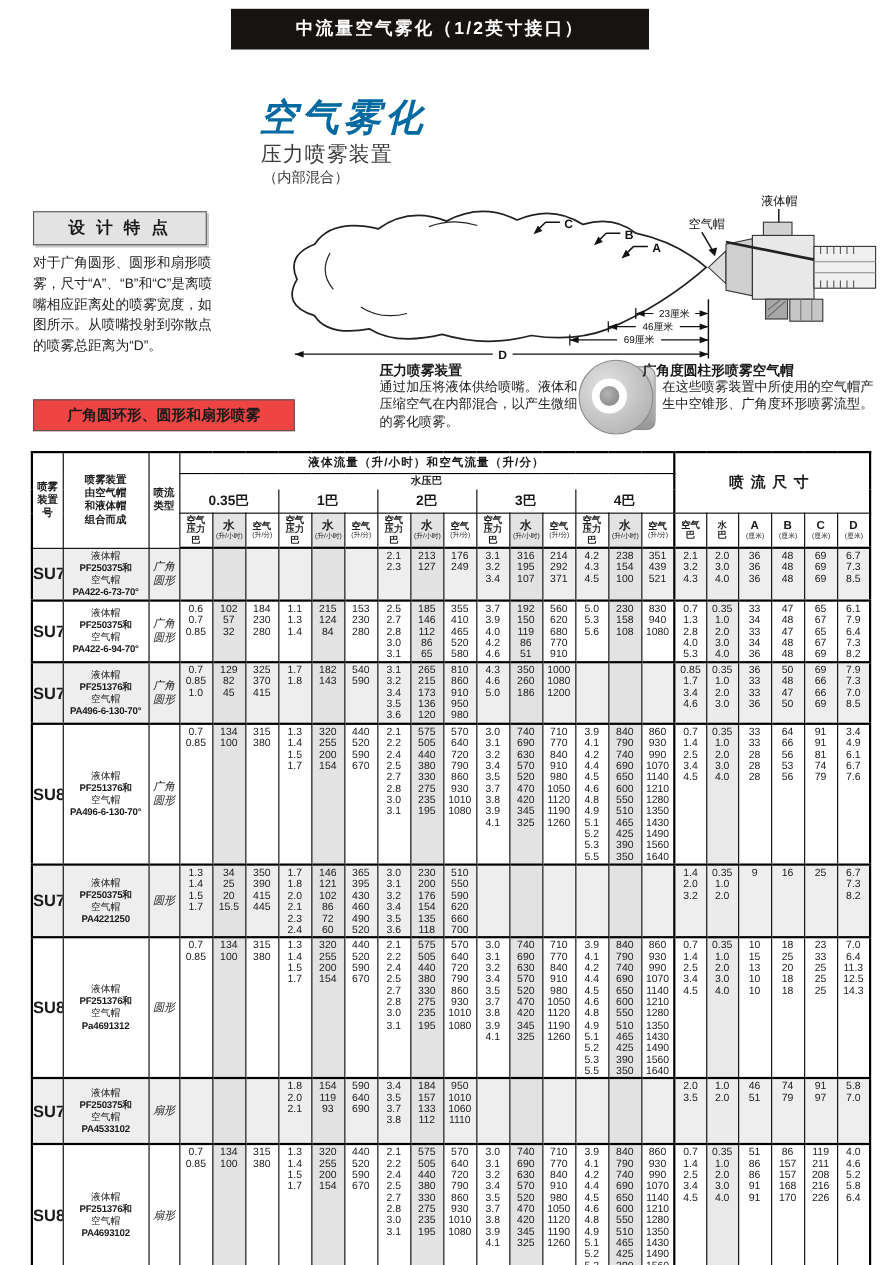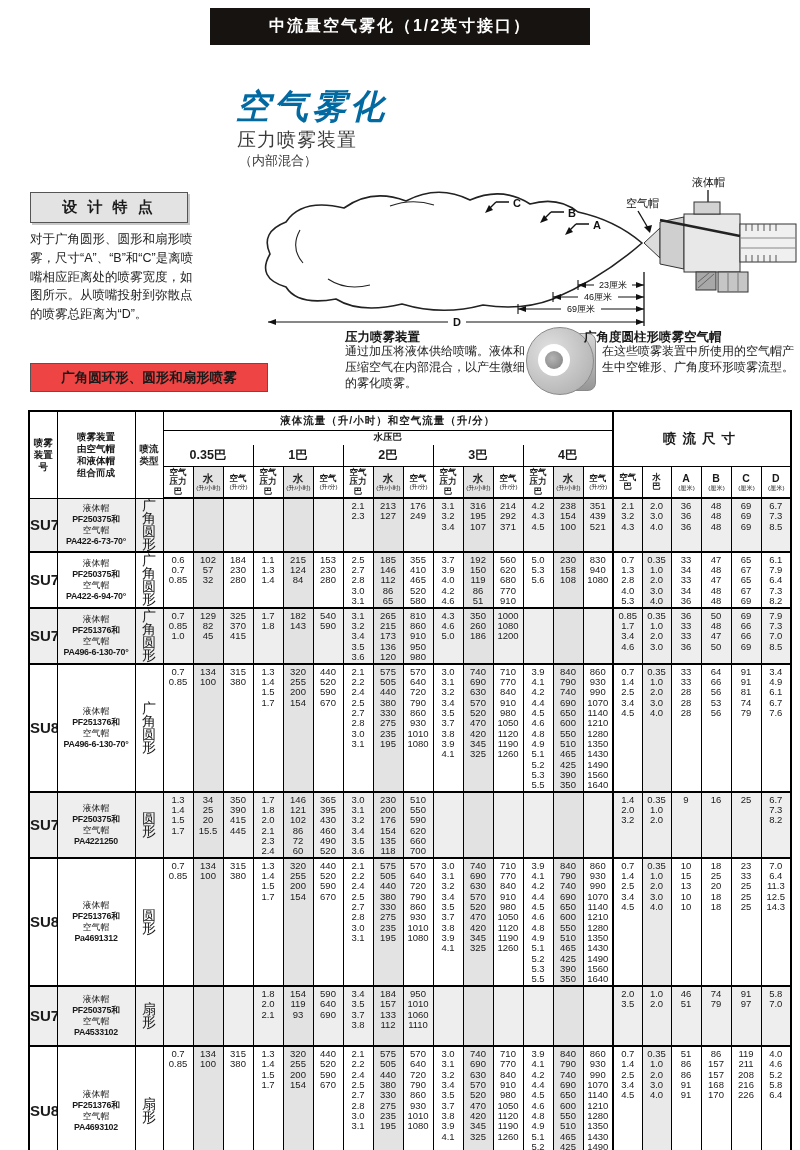--- a/index.html
+++ b/index.html
@@ -60,21 +60,21 @@
   .sep-l{border-left:2px solid #000 !important;}
   thead tr:last-child th{border-bottom:2px solid #000;}
 
   .spec tbody td{border-bottom:2px solid #000;}
   td.num{font-size:9.5px;line-height:10.35px;white-space:pre-line;padding-top:2px;font-weight:normal;}
   td.w{background:#e3e3e3;}
   td.w2{background:#e9e9e9;}
   td.dev{font-size:15px;font-weight:bold;vertical-align:middle;}
   td.combo{vertical-align:middle;font-size:8.8px;line-height:11px;}
   td.combo .pn{font-weight:bold;letter-spacing:-.2px;}
-  td.typ{vertical-align:middle;font-size:14px;white-space:pre-line;line-height:13px;}
+  td.typ{vertical-align:middle;font-size:10px;white-space:pre-line;line-height:13px;font-style:italic;}
   tr.tint td{background:#eeeeee;}
   tr.tint td.w{background:#e2e2e2;}
   tr.tint td.w2{background:#ececec;}
 
   
   .diag{left:240px;top:158px;width:560px;height:178px;}
   .diag text{font-family:"Liberation Sans","DejaVu Sans",sans-serif;fill:#111;}
 </style>
 </head>
 <body>

